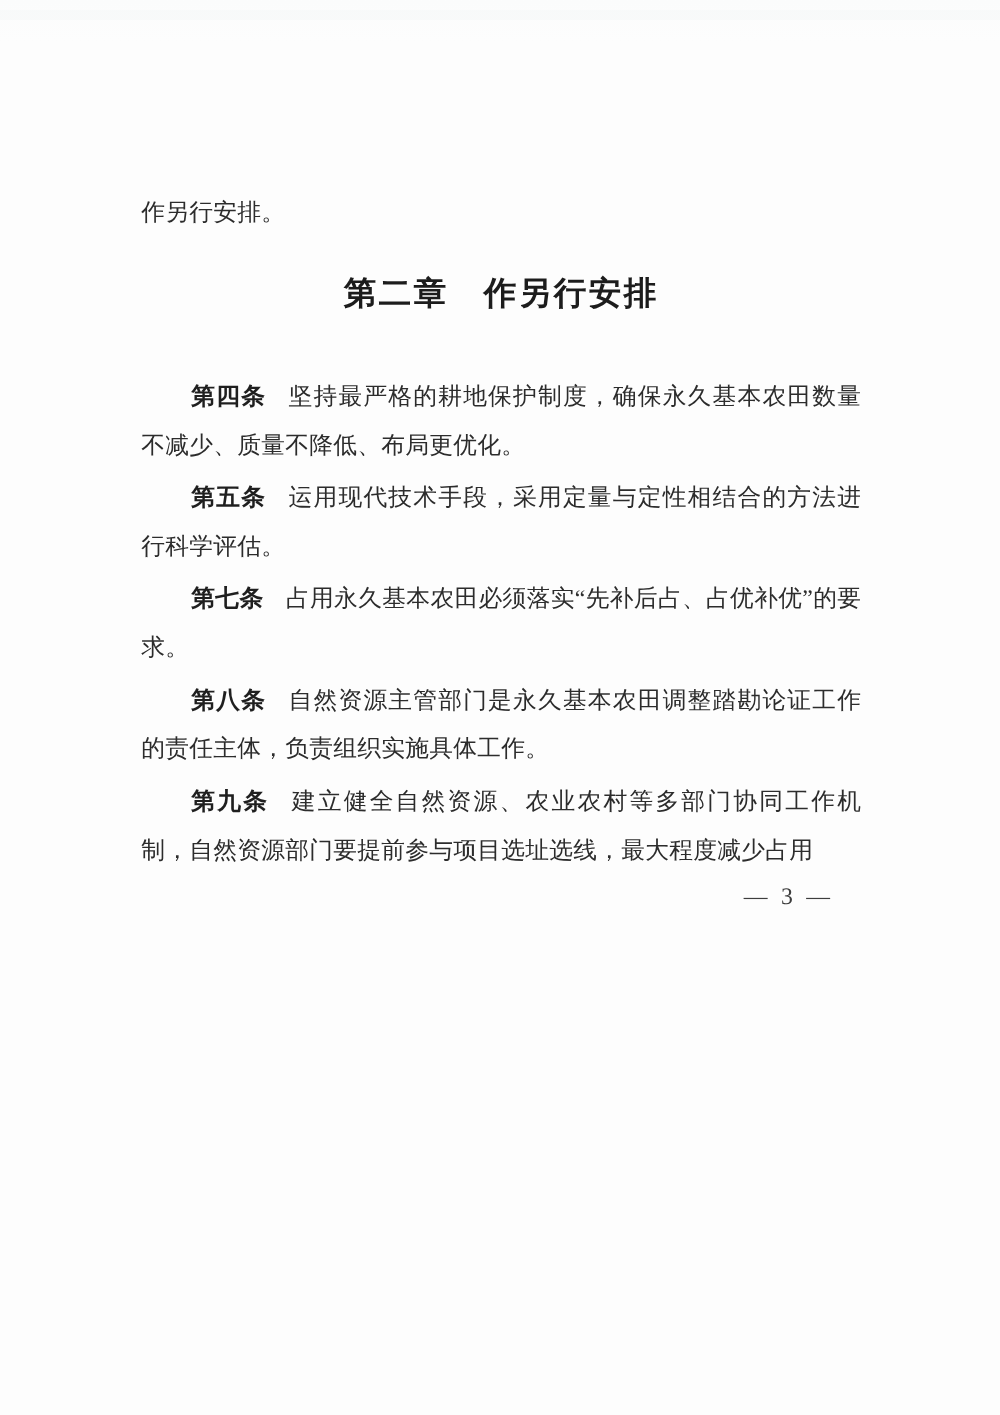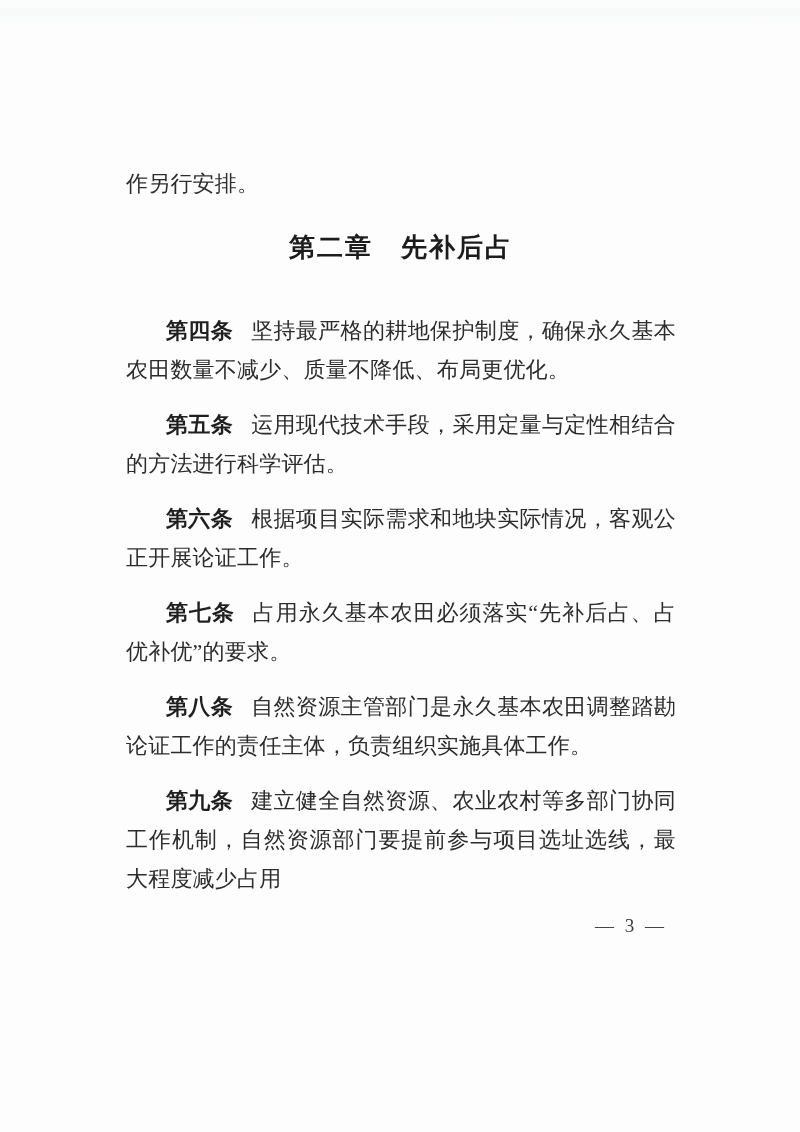--- a/index.html
+++ b/index.html
@@ -25,22 +25,22 @@
   }
   .scan-artifact {
     position: absolute;
     top: 8px;
     left: 0;
     width: 100%;
     height: 8px;
     background: rgba(190, 200, 200, 0.06);
   }
   p.body {
-    margin: 16px;
-    font-size: 22px;
+    margin: 3px;
+    font-size: 19px;
     line-height: 39px;
     letter-spacing: 0.2px;
     text-align: justify;
     color: #2c2c2c;
   }
   p.body.indent {
     text-indent: 40px;
   }
   .art-label {
     font-family: "Liberation Sans", "DejaVu Sans", sans-serif;
@@ -70,33 +70,30 @@
 </style>
 </head>
 <body>
 
 <div class="page">
   <div class="scan-artifact"></div>
 
   <p class="body">作另行安排。</p>
 
 
-  <h2 class="chapter">第二章　先补后占</h2>
+  <h2 class="chapter">第二章　作另行安排</h2>
 
   <p class="body indent">
     <span class="art-label">第四条</span><span>坚持最严格的耕地保护制度，确保永久基本农田数量不减少、质量不降低、布局更优化。</span>
   </p>
 
   <p class="body indent">
     <span class="art-label">第五条</span><span>运用现代技术手段，采用定量与定性相结合的方法进行科学评估。</span>
   </p>
 
-  <p class="body indent">
-    <span class="art-label">第六条</span><span>根据项目实际需求和地块实际情况，客观公正开展论证工作。</span>
-  </p>
 
   <p class="body indent">
     <span class="art-label">第七条</span><span>占用永久基本农田必须落实“先补后占、占优补优”的要求。</span>
   </p>
 
 
   <p class="body indent">
     <span class="art-label">第八条</span><span>自然资源主管部门是永久基本农田调整踏勘论证工作的责任主体，负责组织实施具体工作。</span>
   </p>
 

